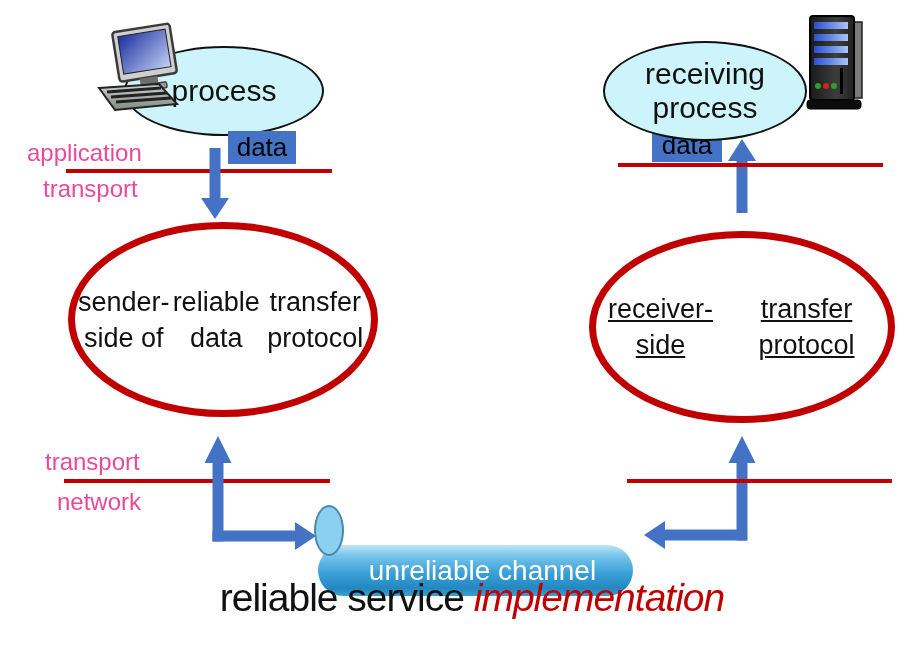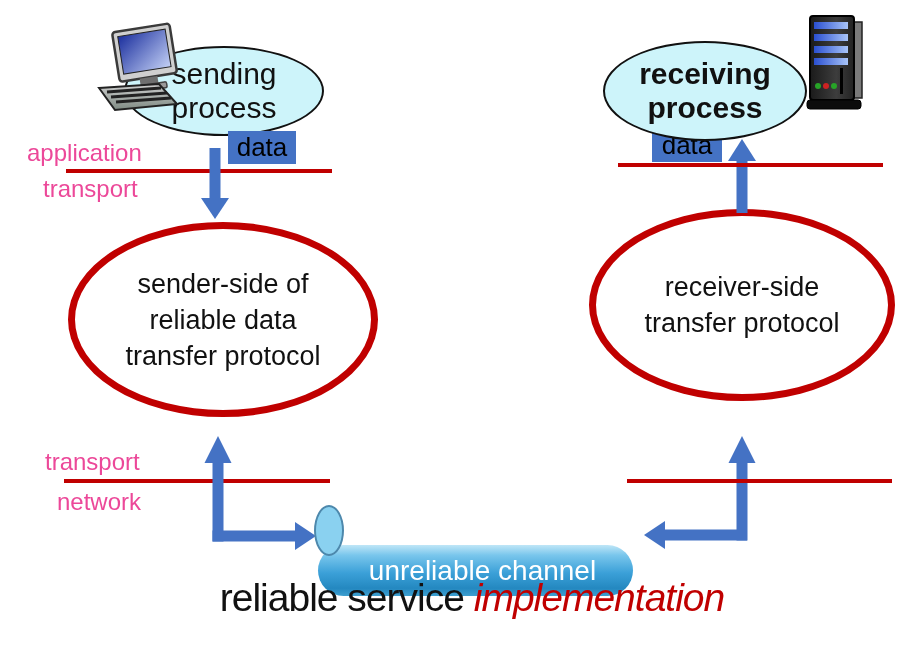--- a/index.html
+++ b/index.html
@@ -11,21 +11,21 @@
   
   .process-ellipse{
     background:var(--process-fill,#cdf4fa);
     border:2.5px solid #111;border-radius:50%;
     display:flex;flex-direction:column;align-items:center;justify-content:center;
     text-align:center;font-size:30px;line-height:34px;color:#111;
   }
   
   .protocol-ellipse{
     background:#fff;border:7px solid var(--red,#c00000);border-radius:50%;
-    display:flex;flex-direction:column;align-items:center;justify-content:center;
+    display:flex;flex-direction:row;align-items:center;justify-content:center;
     text-align:center;font-size:27px;line-height:36px;color:#111;
   }
   .layer-line{height:4px;background:var(--red,#c00000);}
   .layer-label{font-size:24px;line-height:26px;color:#ec4899;white-space:nowrap;}
   .data-badge{
     background:var(--arrow-blue,#4472c4);color:#000000;font-size:26px;
     display:flex;align-items:center;justify-content:center;
   }
   #cyl-body{
     border-radius:26px;
@@ -41,21 +41,20 @@
   }
   #caption .em{color:var(--red,#c00000);font-style:italic;}
   svg{display:block;}
 </style>
 </head>
 <body>
 
 <div id="canvas">
 
   <div class="process-ellipse abs" style="left:124px;top:46px;width:196px;height:86px;">
-    <span>sending</span>
     <span>process</span>
   </div>
 
   <svg class="abs" style="left:93px;top:22px;" width="100" height="92" viewBox="0 0 100 92">
     <defs>
       <linearGradient id="scr" x1="0" y1="0" x2="1" y2="1">
         <stop offset="0" stop-color="#1b2f9e"></stop>
           <stop offset="1" stop-color="#c3d0f5"></stop>
       </linearGradient>
       <linearGradient id="kb" x1="0" y1="0" x2="0" y2="1">
@@ -114,37 +113,37 @@
 
   <svg class="abs" style="left:637px;top:430px;" width="125" height="126" viewBox="0 0 125 126">
     <polygon points="105,6 91.5,33 118.5,33" style="fill:var(--arrow-blue,#4472c4)"></polygon>
     <rect x="99.5" y="30" width="11" height="80.5" style="fill:var(--arrow-blue,#4472c4)"></rect>
     <rect x="25" y="99.5" width="85" height="11" style="fill:var(--arrow-blue,#4472c4)"></rect>
     <polygon points="28,91 28,119 7,105" style="fill:var(--arrow-blue,#4472c4)"></polygon>
   </svg>
 
   <div class="layer-line abs" style="left:627px;top:479px;width:265px;"></div>
 
-  <div class="protocol-ellipse abs" style="left:589px;top:209px;width:306px;height:192px;box-sizing:border-box;">
+  <div class="protocol-ellipse abs" style="left:589px;top:231px;width:306px;height:192px;box-sizing:border-box;text-decoration:underline;">
     <span>receiver-side</span>
     <span>transfer protocol</span>
   </div>
 
   <svg class="abs" style="left:727px;top:139px;" width="30" height="74" viewBox="0 0 30 74">
     <polygon points="15,0 1,22 29,22" style="fill:var(--arrow-blue,#4472c4)"></polygon>
     <rect x="9.5" y="20" width="11" height="54" style="fill:var(--arrow-blue,#4472c4)"></rect>
   </svg>
 
   <div class="layer-line abs" style="left:618px;top:163px;width:265px;"></div>
 
   <div class="data-badge abs" style="left:652px;top:129px;width:70px;height:33px;">
     <span>data</span>
   </div>
 
-  <div class="process-ellipse abs" style="left:603px;top:41px;width:200px;height:96px;font-weight:bold;">
+  <div class="process-ellipse abs" style="left:603px;top:41px;width:200px;height:96px;">
     <span>receiving</span>
     <span>process</span>
   </div>
 
   <svg class="abs" style="left:802px;top:12px;" width="72" height="100" viewBox="0 0 72 100">
     <defs>
       <linearGradient id="srv" x1="0" y1="0" x2="1" y2="0">
         <stop offset="0" stop-color="#1a1a1a"></stop>
           <stop offset="0.6" stop-color="#3d3d3d"></stop>
           <stop offset="1" stop-color="#222"></stop>

